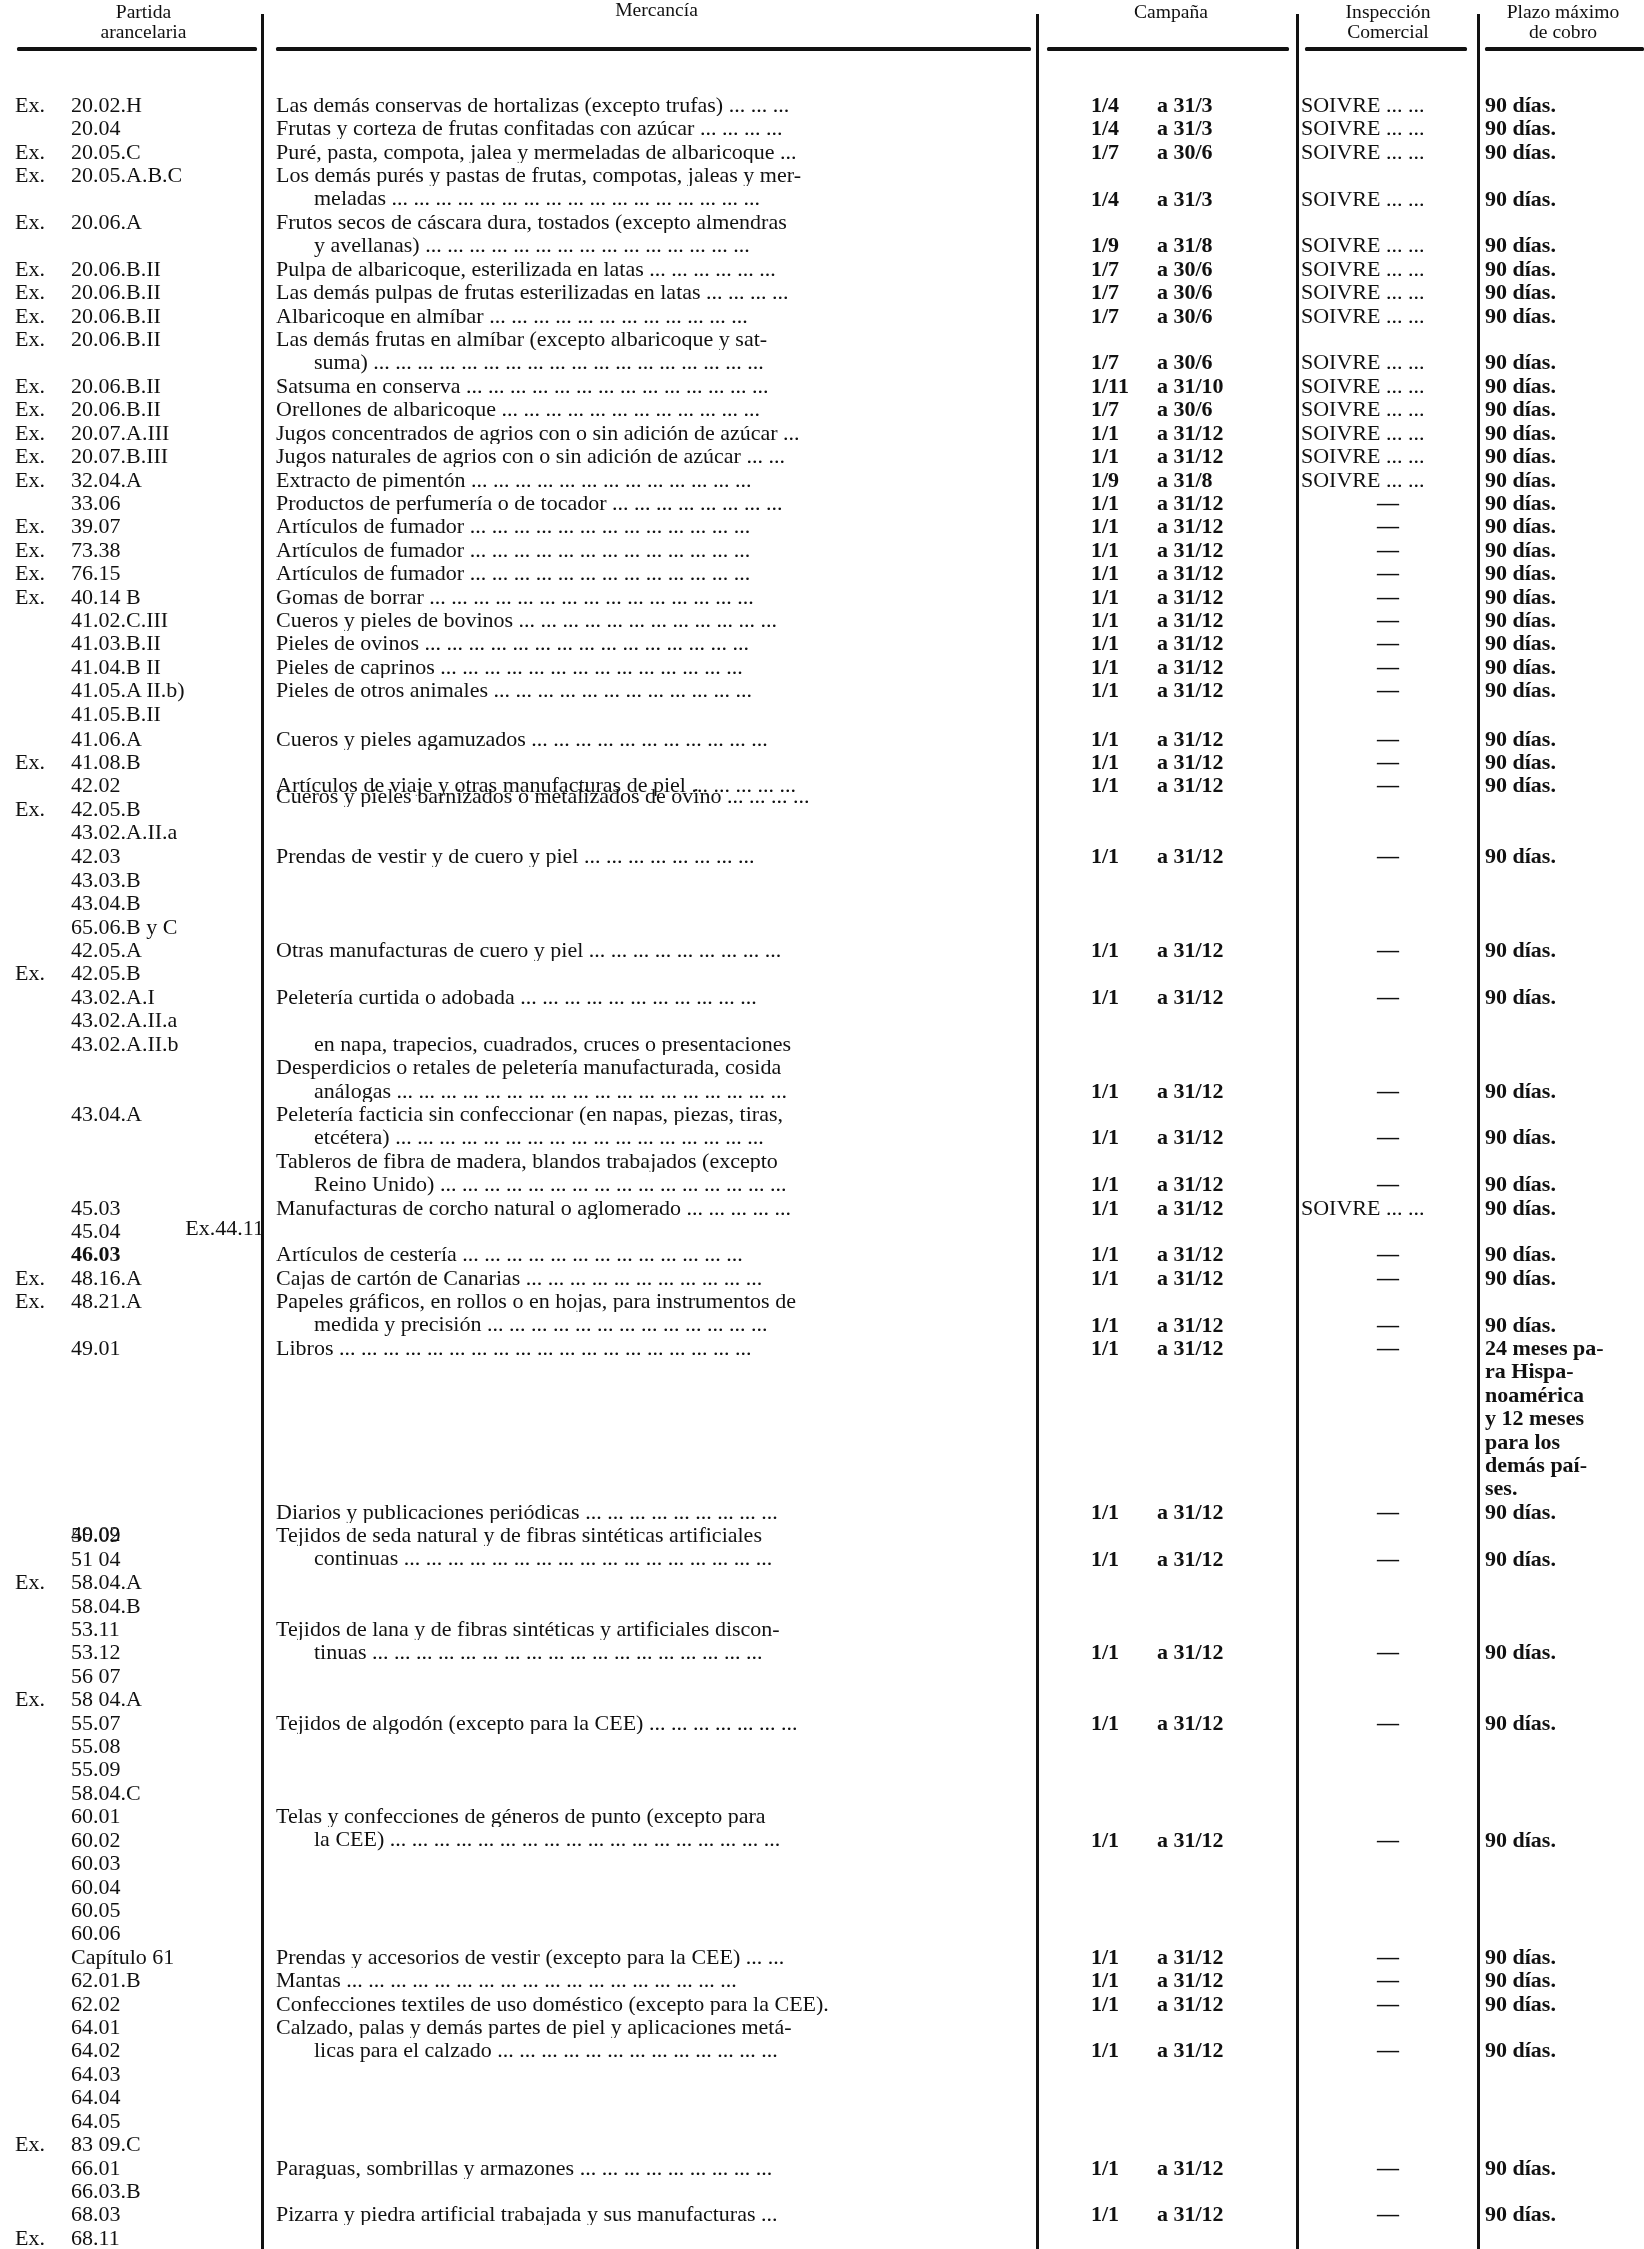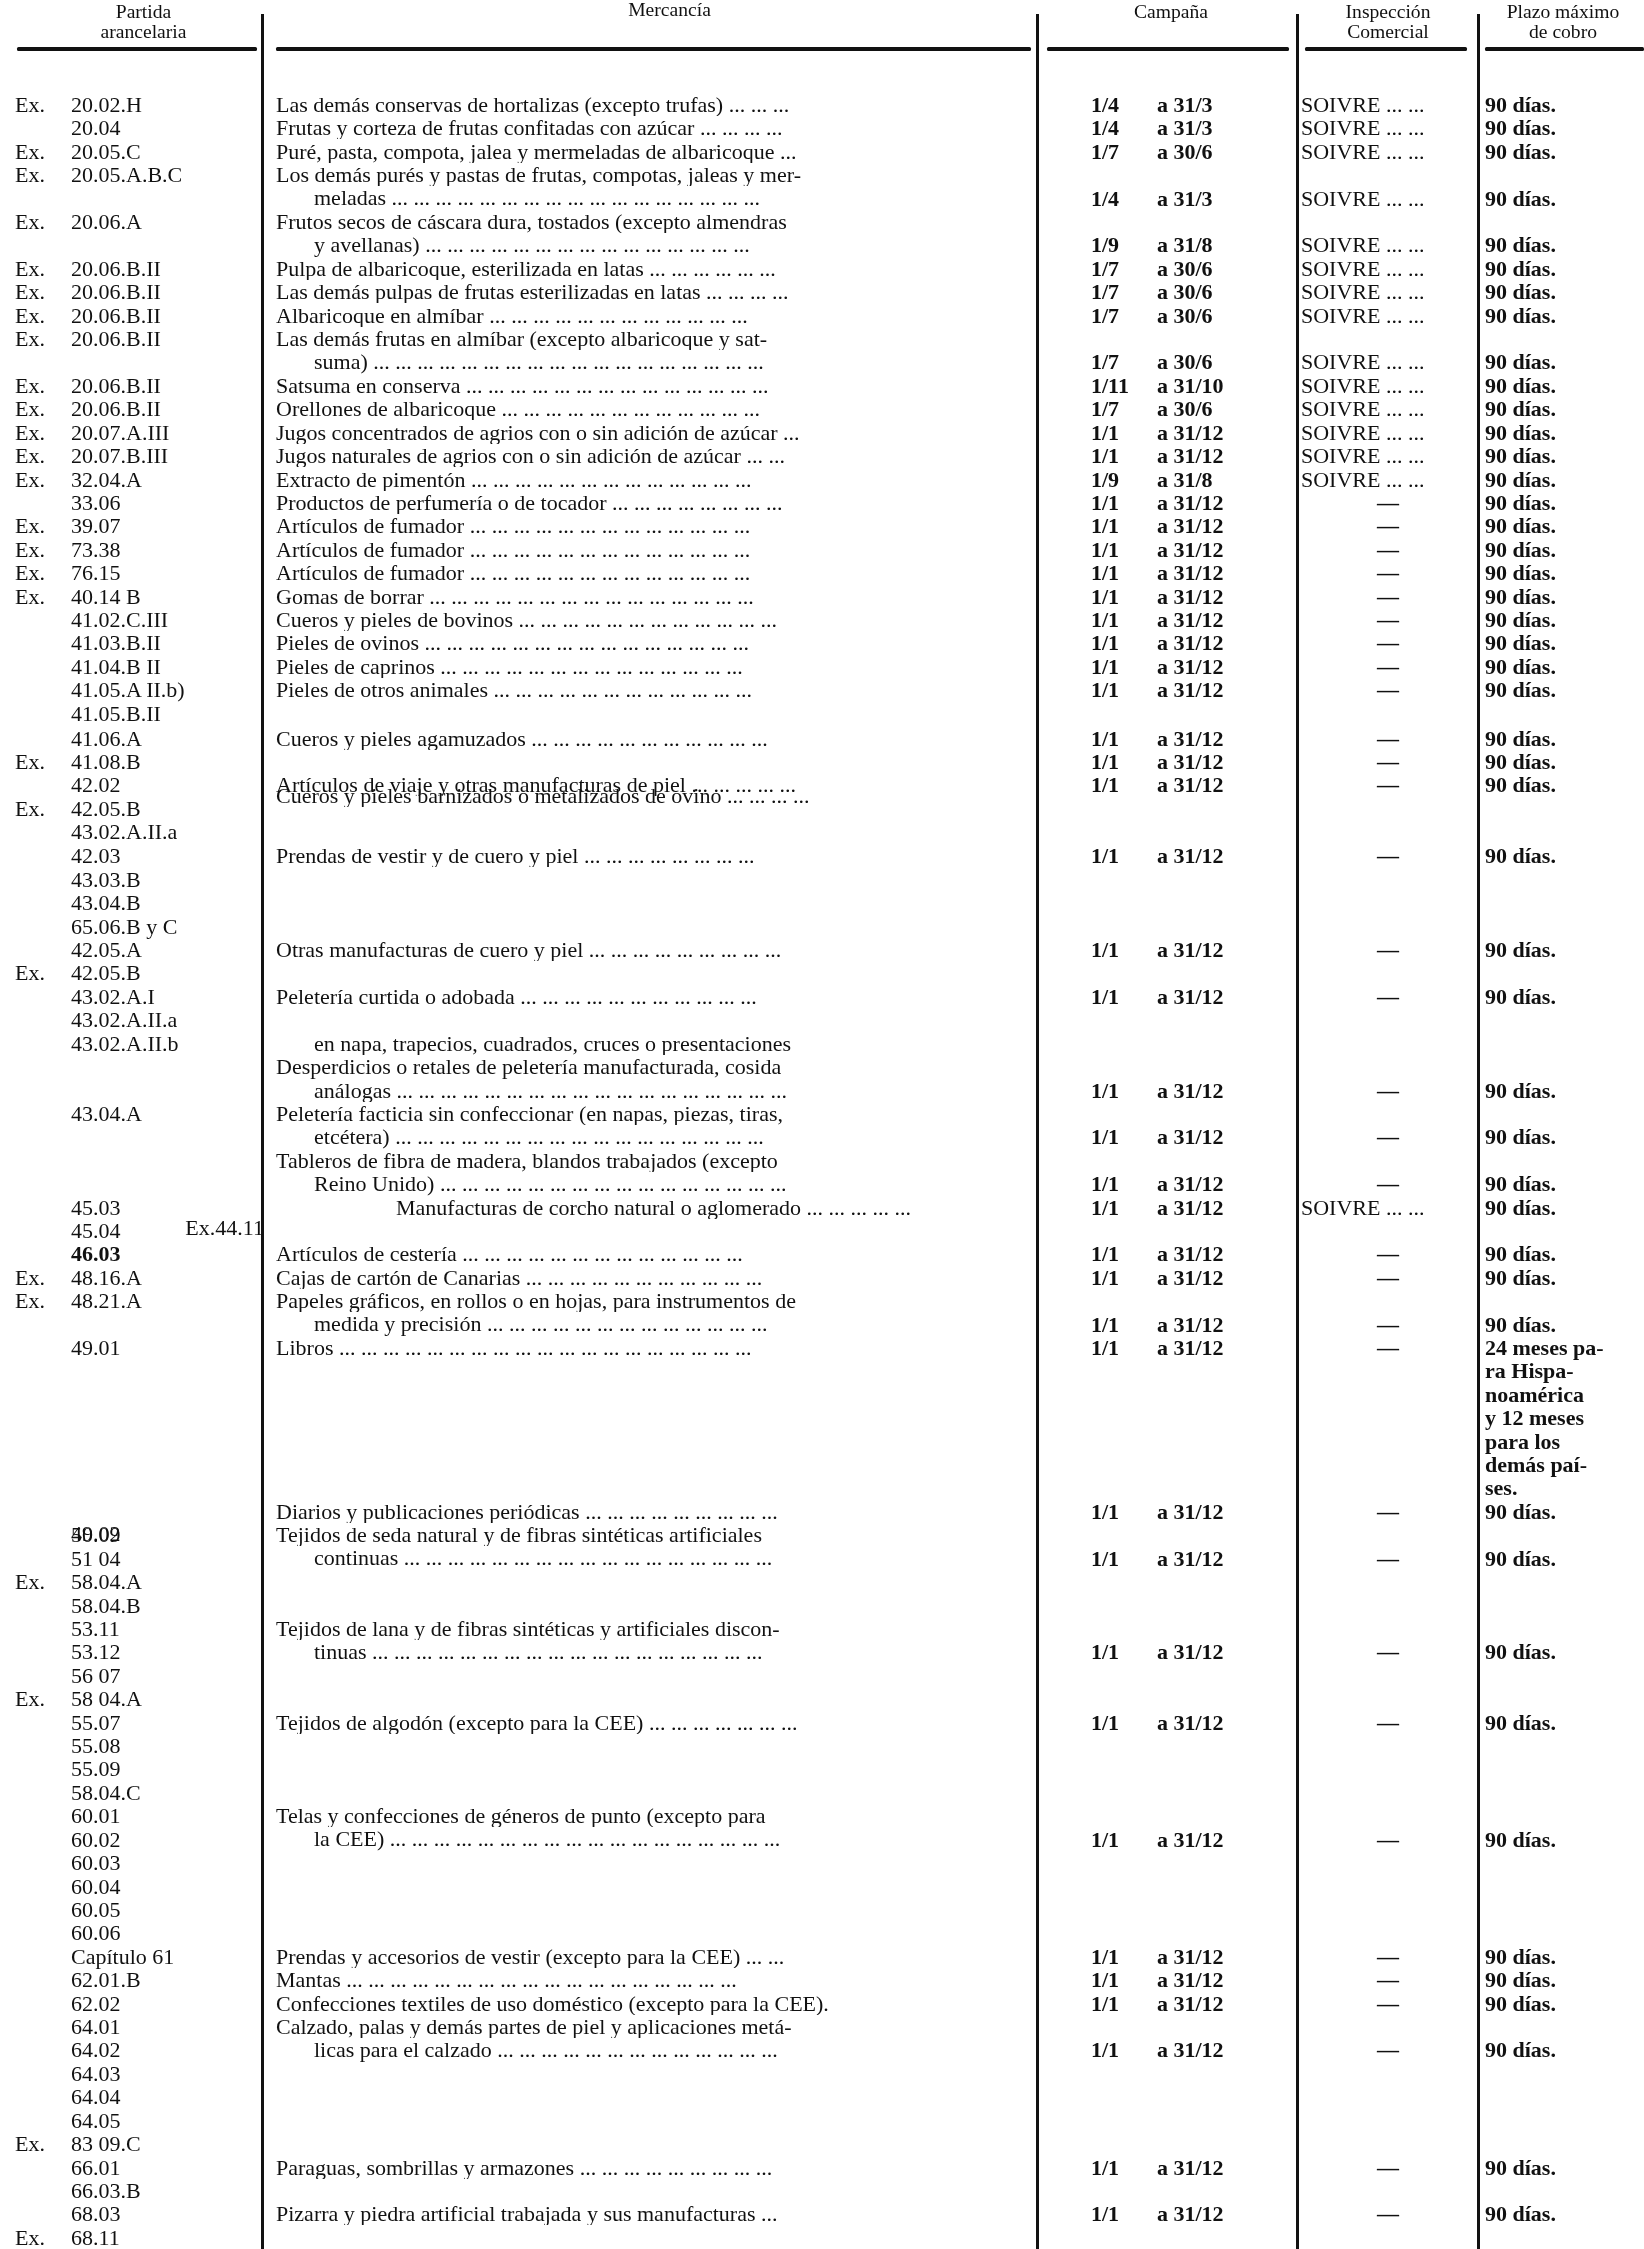--- a/index.html
+++ b/index.html
@@ -21,21 +21,21 @@
   .plazo { left:1485px; width:155px; font-weight:bold; }
   .plazo .pl { display:block; height:23.4px; }
 </style>
 </head>
 <body>
 
 <div class="hdr" style="left:30px;width:227px;top:1.5px;">
   <div>Partida</div>
   <div>arancelaria</div>
 </div>
-<div class="hdr" style="left:292px;width:755px;top:0;">
+<div class="hdr" style="left:279px;width:755px;top:0;">
   <div>Mercancía</div>
 </div>
 <div class="hdr" style="left:1050px;width:242px;top:1.5px;">
   <div>Campaña</div>
 </div>
 <div class="hdr" style="left:1301px;width:174px;top:1.5px;">
   <div>Inspección</div>
   <div>Comercial</div>
 </div>
 <div class="hdr" style="left:1482px;width:162px;top:1.5px;">
@@ -327,21 +327,21 @@
     <div class="cell camp" style="top: 1125px;"><span class="from">1/1</span><span>a 31/12</span></div>
     <div class="cell insp dash" style="top: 1125px;">—</div>
     <div class="cell plazo" style="top: 1125px;"><span class="pl">90 días.</span></div>
     <div class="cell merc" style="top: 1149px;">
       <span class="line">Tableros de fibra de madera, blandos trabajados (excepto</span>
       <span class="line cont">Reino Unido) ... ... ... ... ... ... ... ... ... ... ... ... ... ... ... ...</span>
     </div>
     <div class="cell camp" style="top: 1172px;"><span class="from">1/1</span><span>a 31/12</span></div>
     <div class="cell insp dash" style="top: 1172px;">—</div>
     <div class="cell plazo" style="top: 1172px;"><span class="pl">90 días.</span></div>
-    <div class="cell merc" style="top: 1196px; text-align: center;">
+    <div class="cell merc" style="top: 1196px;">
       <span class="line">Manufacturas de corcho natural o aglomerado ... ... ... ... ...</span>
     </div>
     <div class="cell camp" style="top: 1196px;"><span class="from">1/1</span><span>a 31/12</span></div>
     <div class="cell insp" style="top: 1196px;">SOIVRE ... ...</div>
     <div class="cell plazo" style="top: 1196px;"><span class="pl">90 días.</span></div>
     <div class="cell merc" style="top: 1242px;">
       <span class="line">Artículos de cestería ... ... ... ... ... ... ... ... ... ... ... ... ...</span>
     </div>
     <div class="cell camp" style="top: 1242px;"><span class="from">1/1</span><span>a 31/12</span></div>
     <div class="cell insp dash" style="top: 1242px;">—</div>

